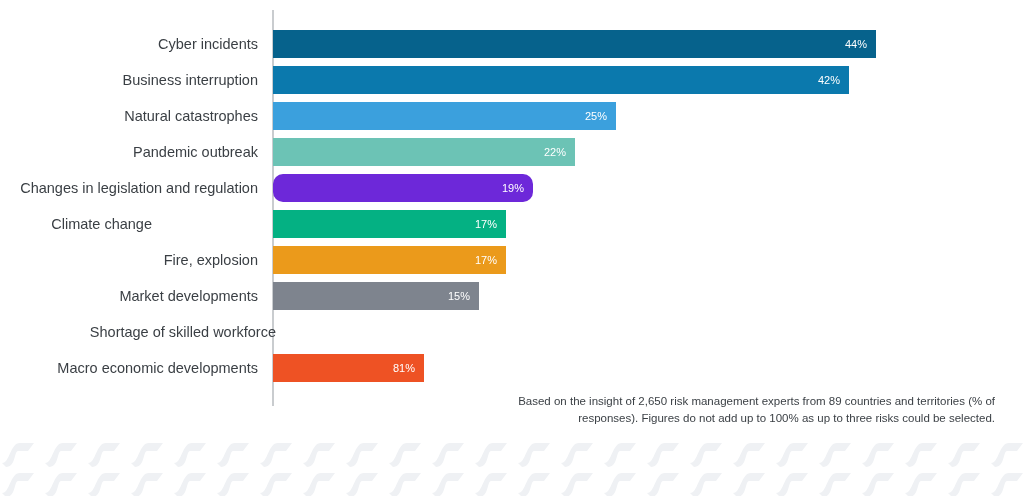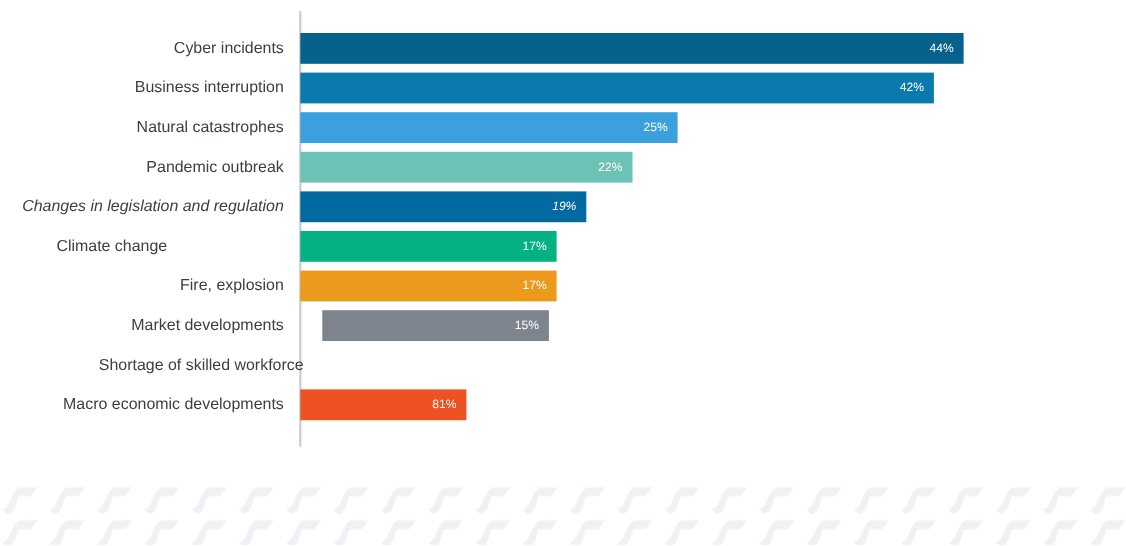--- a/index.html
+++ b/index.html
@@ -137,24 +137,24 @@
           </div>
         </div>
         <div class="row" style="top: 138px; width: 1024px;">
           <div class="cat-label">Pandemic outbreak</div>
           <div class="bar-wrap" style="width: 302px;">
             <div class="bar" style="background: rgb(108, 195, 181); width: 100%;">
               <span class="bar-value">22%</span>
             </div>
           </div>
         </div>
-        <div class="row" style="top: 174px; width: 1024px; font-style: italic;">
+        <div class="row" style="top: 174px; width: 1024px;">
           <div class="cat-label">Changes in legislation and regulation</div>
           <div class="bar-wrap" style="width: 260px;">
-            <div class="bar" style="background: #0369a1; width: 100%;">
+            <div class="bar" style="background: #6d28d9; width: 100%; border-radius: 10px;">
               <span class="bar-value">19%</span>
             </div>
           </div>
         </div>
         <div class="row" style="top: 210px; width: 918px;">
           <div class="cat-label">Climate change</div>
           <div class="bar-wrap" style="width: 233px;">
             <div class="bar" style="background: rgb(4, 177, 131); width: 100%;">
               <span class="bar-value">17%</span>
             </div>
@@ -163,40 +163,41 @@
         <div class="row" style="top: 246px; width: 1024px;">
           <div class="cat-label">Fire, explosion</div>
           <div class="bar-wrap" style="width: 233px;">
             <div class="bar" style="background: rgb(235, 154, 27); width: 100%;">
               <span class="bar-value">17%</span>
             </div>
           </div>
         </div>
         <div class="row" style="top: 282px; width: 1024px;">
           <div class="cat-label">Market developments</div>
-          <div class="bar-wrap" style="width: 206px; margin-left: 20px;">
+          <div class="bar-wrap" style="width: 206px;">
             <div class="bar" style="background: rgb(126, 132, 142); width: 100%;">
               <span class="bar-value">15%</span>
             </div>
           </div>
         </div>
         <div class="row" style="top: 318px; width: 1024px; padding-left: 18px;">
           <div class="cat-label">Shortage of skilled workforce</div>
         </div>
         <div class="row" style="top: 354px; width: 1024px;">
           <div class="cat-label">Macro economic developments</div>
           <div class="bar-wrap" style="width: 151px;">
             <div class="bar" style="background: rgb(238, 82, 36); width: 100%;">
               <span class="bar-value">81%</span>
             </div>
           </div>
         </div>
       </div>
   </div>
 
+  <div id="footnote">Based on the insight of 2,650 risk management experts from 89 countries and territories (% of responses). Figures do not add up to 100% as up to three risks could be selected.</div>
 
   <div id="source">Source: Allianz Global Corporate &amp; Specialty</div>
 
   <div id="watermark">
     <svg width="1024" height="59" viewBox="0 0 1024 59" xmlns="http://www.w3.org/2000/svg">
       <defs>
         <pattern id="wavepat" x="0" y="0" width="43" height="30" patternUnits="userSpaceOnUse">
           <path d="M 2 26 C 10 26, 10 6, 20 6 L 34 6 L 28 14 L 18 14 C 14 14, 16 30, 6 30 Z" fill="#eff1f4"></path>
         </pattern>
       </defs>

